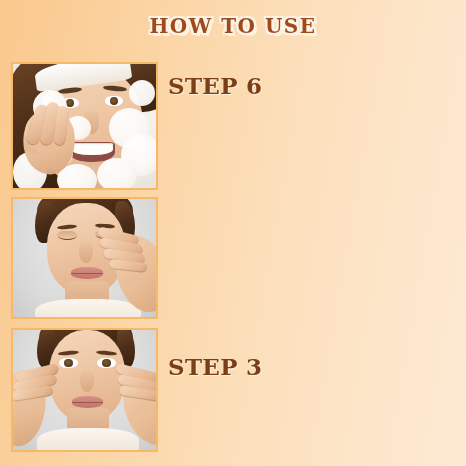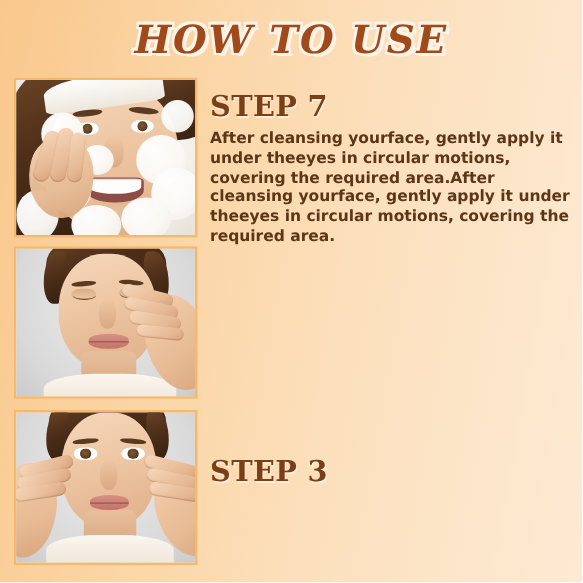--- a/index.html
+++ b/index.html
@@ -27,31 +27,30 @@
     position: absolute;
     left: 0;
     top: 14px;
     width: 466px;
     text-align: center;
   }
   #page-title {
     display: inline-block;
     font-family: "DejaVu Serif", serif;
     font-weight: bold;
-    font-size: 31px;
+    font-size: 20px;
     letter-spacing: 1.5px;
     color: #a04a1c;
     -webkit-text-stroke: 3px #fdf3e6;
     paint-order: stroke fill;
     text-shadow:
       -2px 0 #fdf3e6, 2px 0 #fdf3e6, 0 -2px #fdf3e6, 0 2px #fdf3e6,
       -2px -2px #fdf3e6, 2px -2px #fdf3e6, -2px 2px #fdf3e6, 2px 2px #fdf3e6,
       3px 3px 0 #fdf3e6;
     white-space: nowrap;
-    font-style: italic;
   }
 
   
   .photo-frame {
     position: absolute;
     left: 11px;
     width: 147px;
     border: 2px solid #f7b868;
     background: #e9e9ea;
     overflow: hidden;
@@ -159,21 +158,21 @@
   .mouth-dark {
     position: absolute;
     background: #8d4d45;
     border-radius: 14% 14% 48% 48%;
   }
 
   
   .step-block { position: absolute; left: 168px; width: 294px; }
   #step-1 { top: 74px; }
   #step-2 { top: 228px; }
-  #step-3 { top: 366px; }
+  #step-3 { top: 355px; }
 
   .step-heading {
     font-family: "DejaVu Serif", serif;
     font-weight: bold;
     font-size: 23px;
     letter-spacing: .3px;
     color: #7a3f16;
     margin: 0 0 3px 0;
     line-height: 1.08;
     text-shadow: 1px 1px 0 rgba(255,248,238,.65);
@@ -305,22 +304,21 @@
       <div class="finger" style="left:-2px; top:58px; width:42px; height:11px; transform:rotate(-9deg);"></div>
 
       <div class="hand" style="left:112px; top:40px; width:50px; height:76px; transform:rotate(-14deg);"></div>
       <div class="finger" style="left:102px; top:38px; width:44px; height:11px; transform:rotate(14deg);"></div>
       <div class="finger" style="left:104px; top:48px; width:44px; height:11px; transform:rotate(12deg);"></div>
       <div class="finger" style="left:106px; top:58px; width:42px; height:11px; transform:rotate(9deg);"></div>
     </div>
   </div>
 
   <div class="step-block" id="step-1">
-    <p class="step-heading">STEP 7</p>
-    <p class="step-body">After cleansing yourface, gently apply it under theeyes in circular motions, covering the required area.After cleansing yourface, gently apply it under theeyes in circular motions, covering the required area.</p>
+    <p class="step-heading">STEP 6</p>
   </div>
 
 
   <div class="step-block" id="step-3">
     <p class="step-heading">STEP 3</p>
   </div>
 
 </div>
 
 </body></html>

